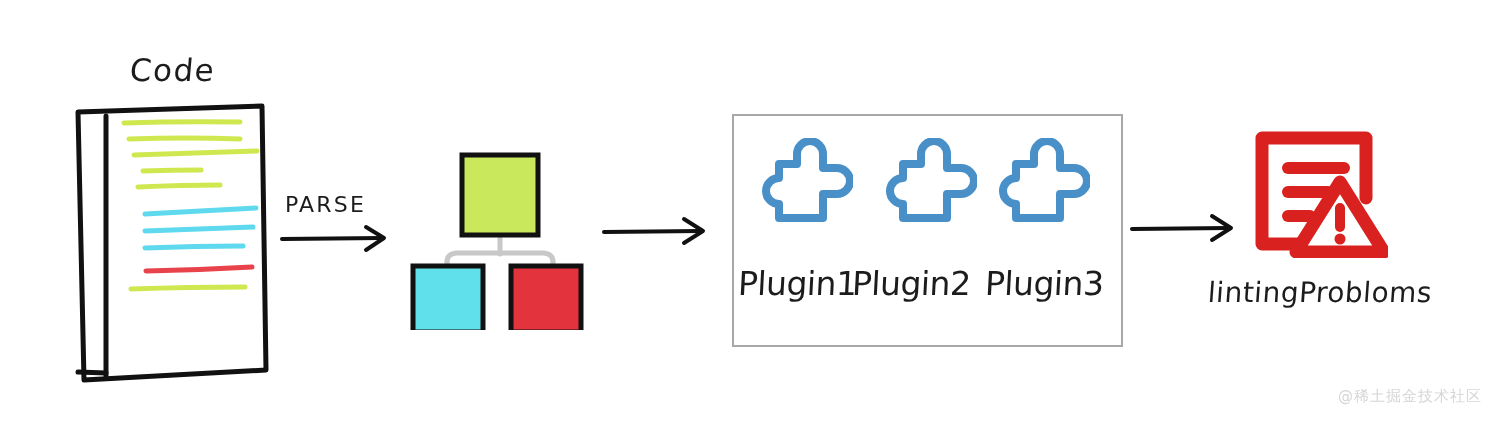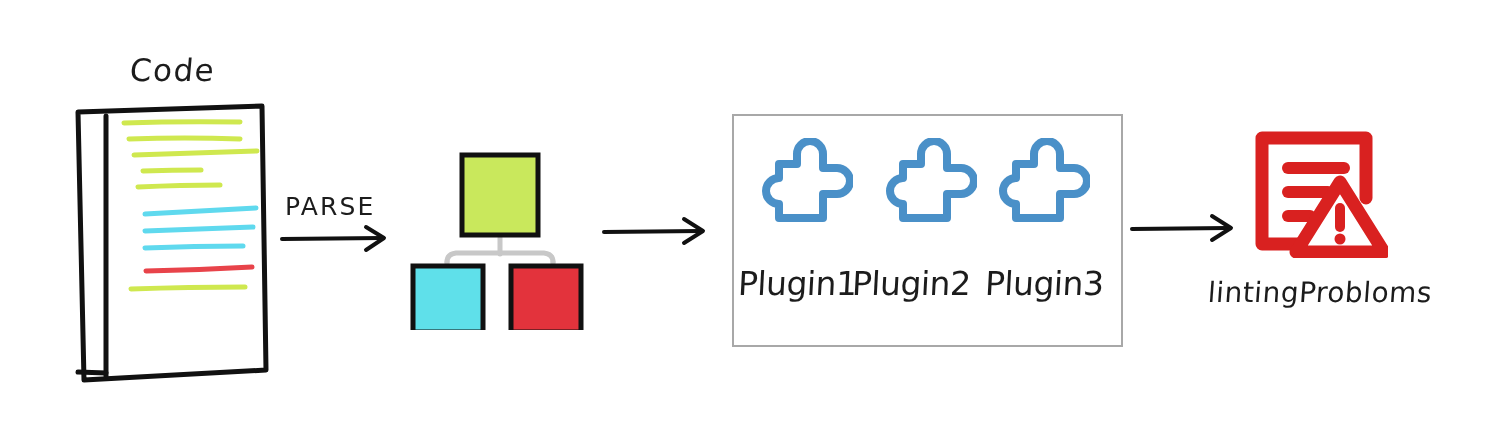--- a/index.html
+++ b/index.html
@@ -27,21 +27,21 @@
     font-weight: 400;
   }
   #code-title {
     left: 130px; top: 52px;
     font-size: 31px;
     letter-spacing: 1.5px;
     transform: skewX(-5deg);
   }
   #parse-label {
     left: 285px; top: 192px;
-    font-size: 25px;
+    font-size: 22px;
     letter-spacing: 2.2px;
     font-weight: 500;
   }
   .plugin-label {
     font-size: 33px;
     letter-spacing: -0.5px;
     transform: skewX(-3deg);
     top: 264px;
   }
   #plugin-label-0 { left: 738px; }
@@ -217,14 +217,15 @@
 
       <g stroke="#d92120" fill="#d92120" stroke-linecap="round">
         <path d="M 92 82 L 92 101" stroke-width="10"></path>
         <circle cx="92" cy="113" r="5.5" stroke="none"></circle>
       </g>
     </svg>
   </div>
 
   <div class="abs hand" id="outcome-label">lintingProbloms</div>
 
+  <div class="abs" id="watermark">@稀土掘金技术社区</div>
 
 </div>
 
 </body></html>

